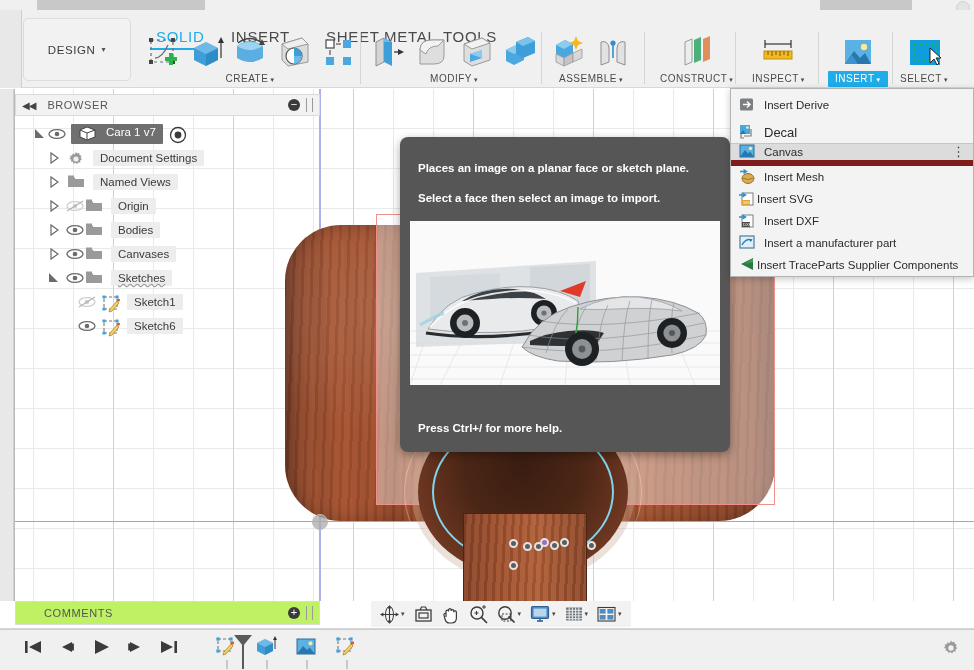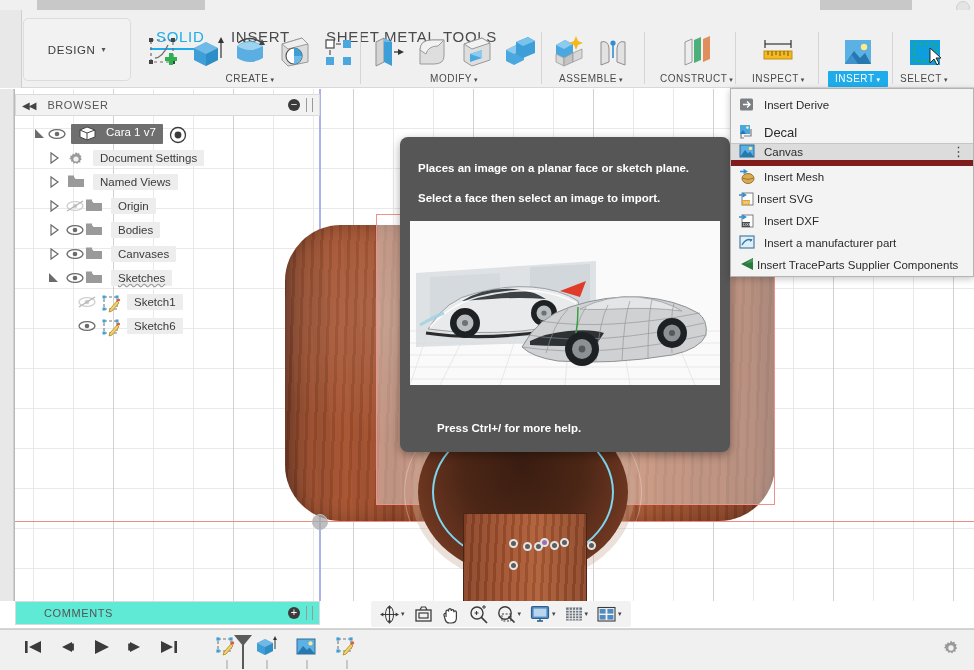--- a/index.html
+++ b/index.html
@@ -221,27 +221,27 @@
     padding: 24px 18px 0 18px;
   }
   .tt-line { font-size: 11.5px; font-weight: bold; line-height: 1.35; }
   .tt-line.second { margin-top: 14px; }
   .tt-img {
     position: absolute; left: 10px; top: 84px; width: 310px; height: 164px;
     background: linear-gradient(to bottom, #f6f6f6, #e8e8e8);
     overflow: hidden;
   }
   .tt-foot {
-    position: absolute; left: 18px; bottom: 18px; font-size: 11.5px; font-weight: bold; margin-left: 19px;
+    position: absolute; left: 18px; bottom: 18px; font-size: 11.5px; font-weight: bold;
   }
 
   
   .comments {
     position: absolute; left: 15px; top: 601px; width: 305px; height: 24px;
-    background: #5eead4; border: 1px solid #dadada;
+    background: #bef264; border: 1px solid #dadada;
     display: flex; align-items: center; padding: 0 6px;
   }
   .comments .ctitle { font-size: 11px; color: #555; margin-left: 22px; letter-spacing: .6px; }
   .comments .plus {
     margin-left: auto; width: 12px; height: 12px; border-radius: 50%;
     background: #3b3b3b; color: #fff; font-size: 11px; line-height: 11px;
     text-align: center; cursor: pointer;
   }
   .comments .grip {
     width: 7px; height: 14px; margin-left: 6px;

